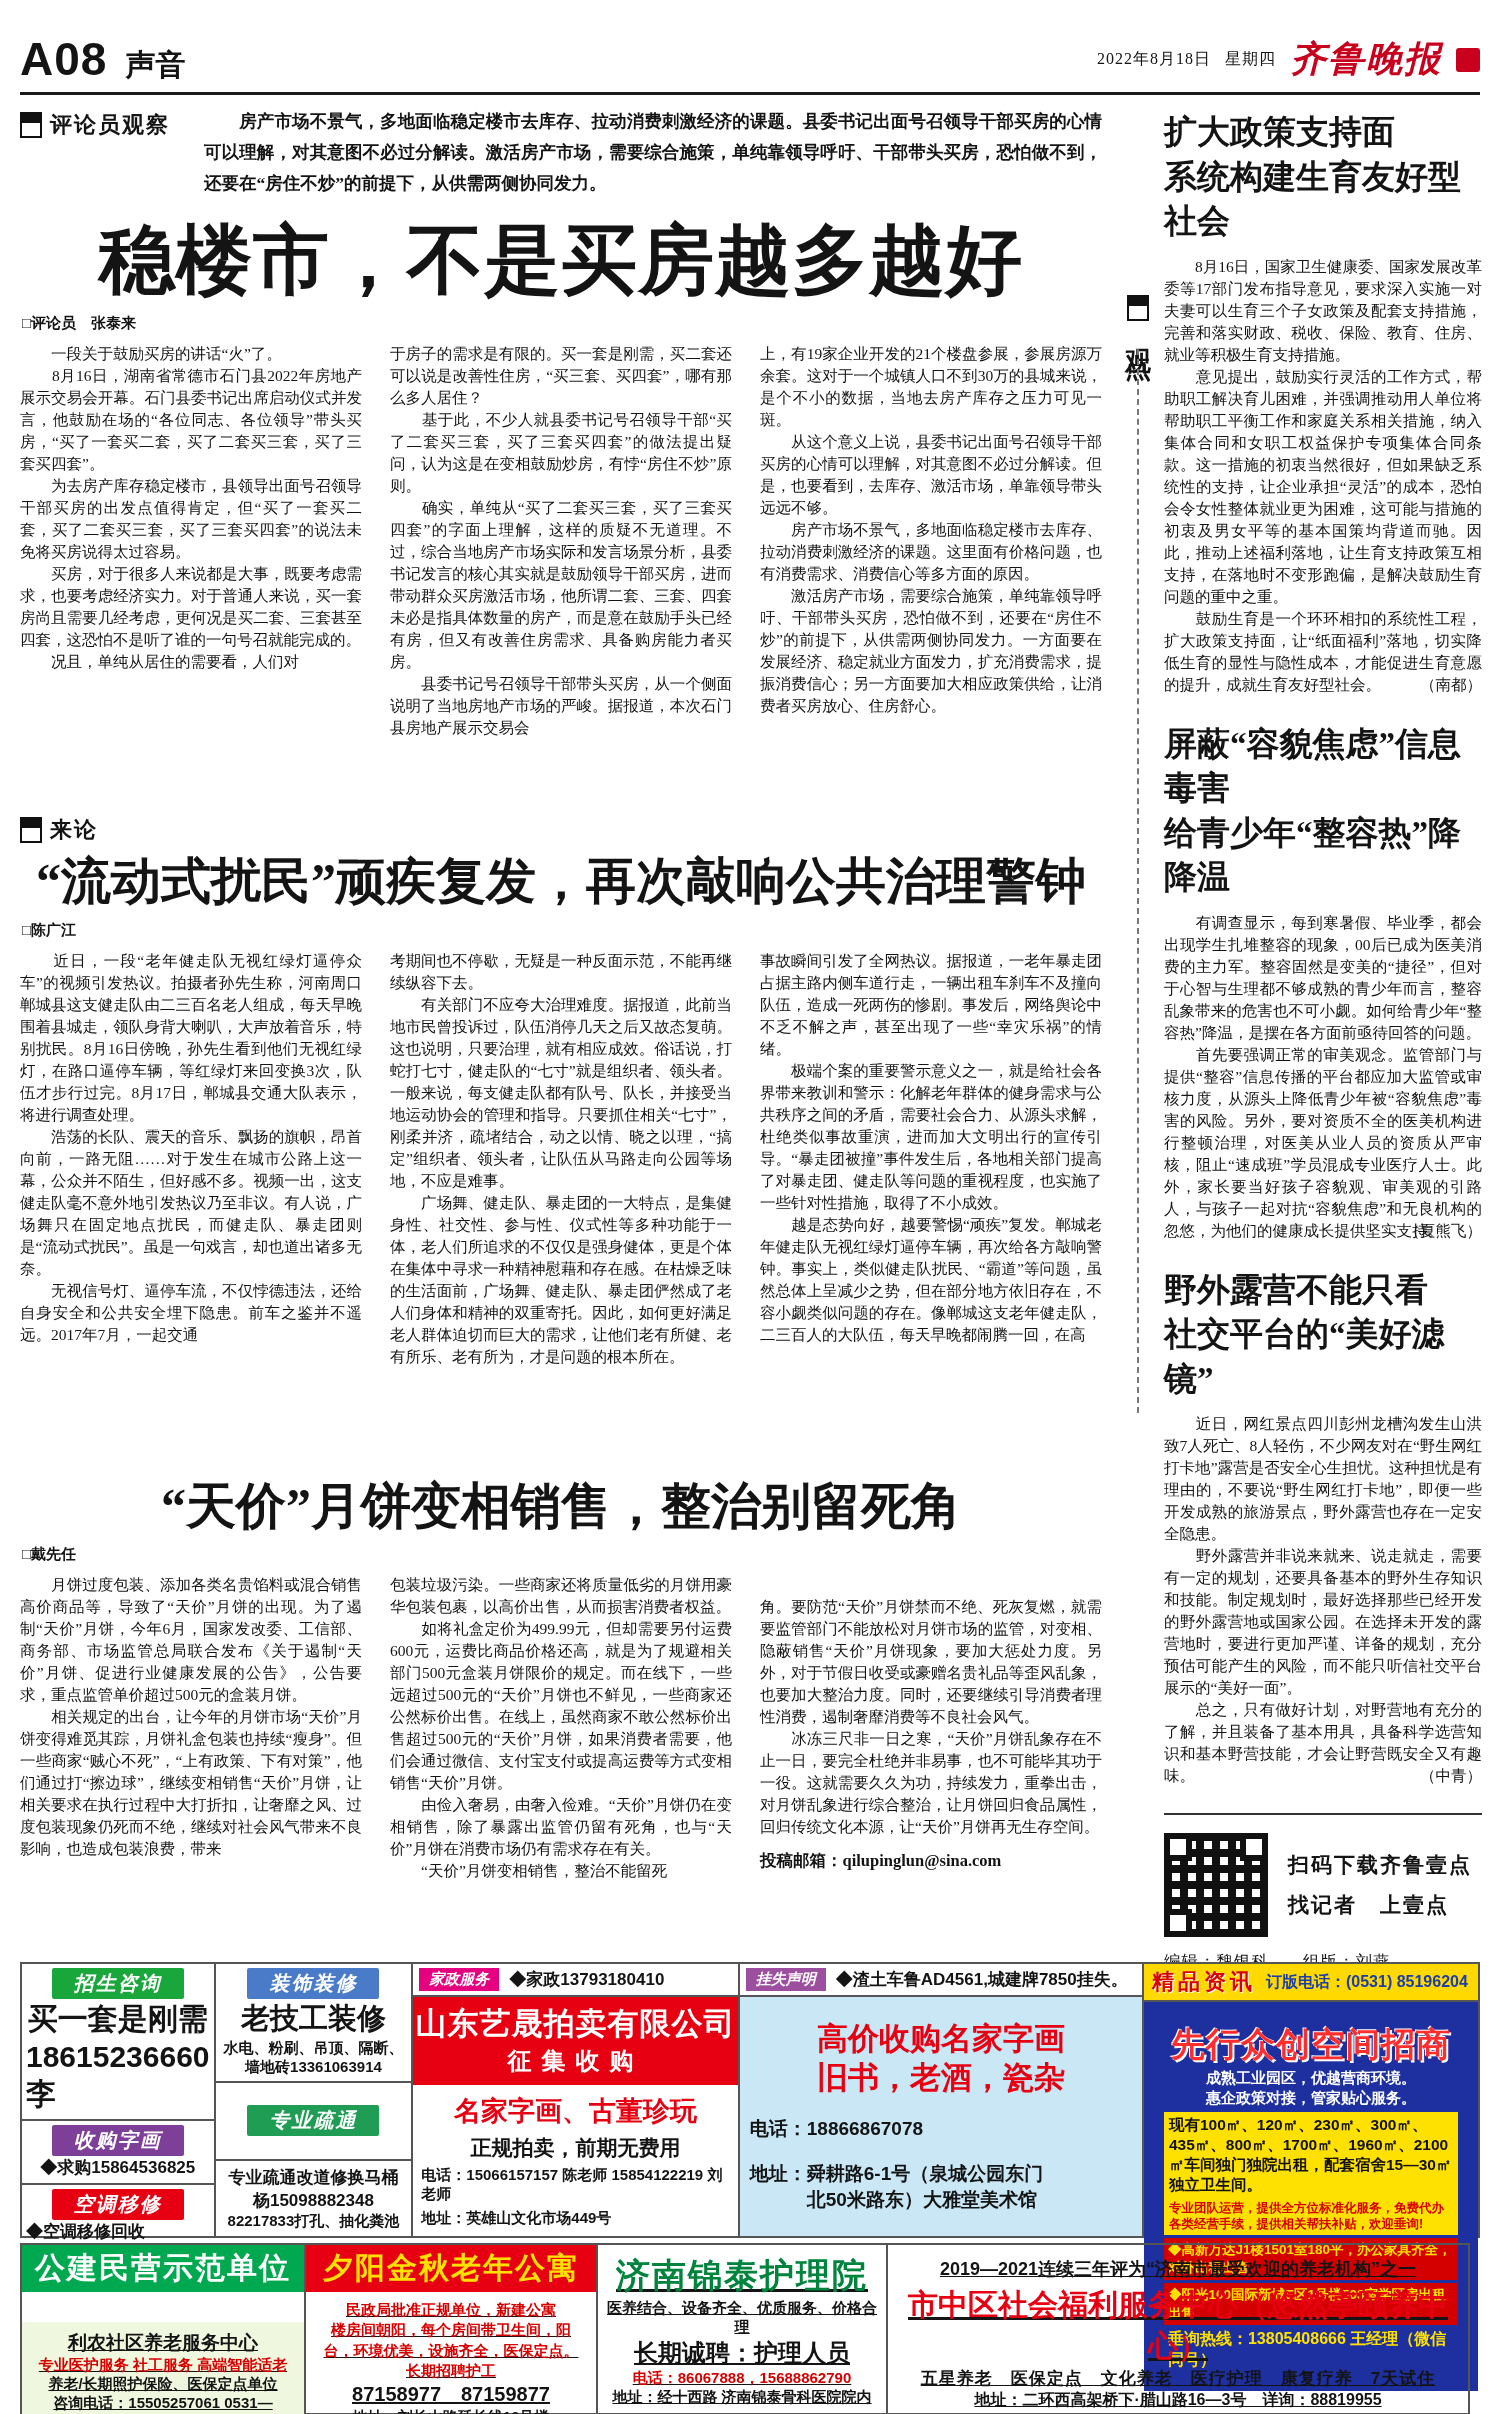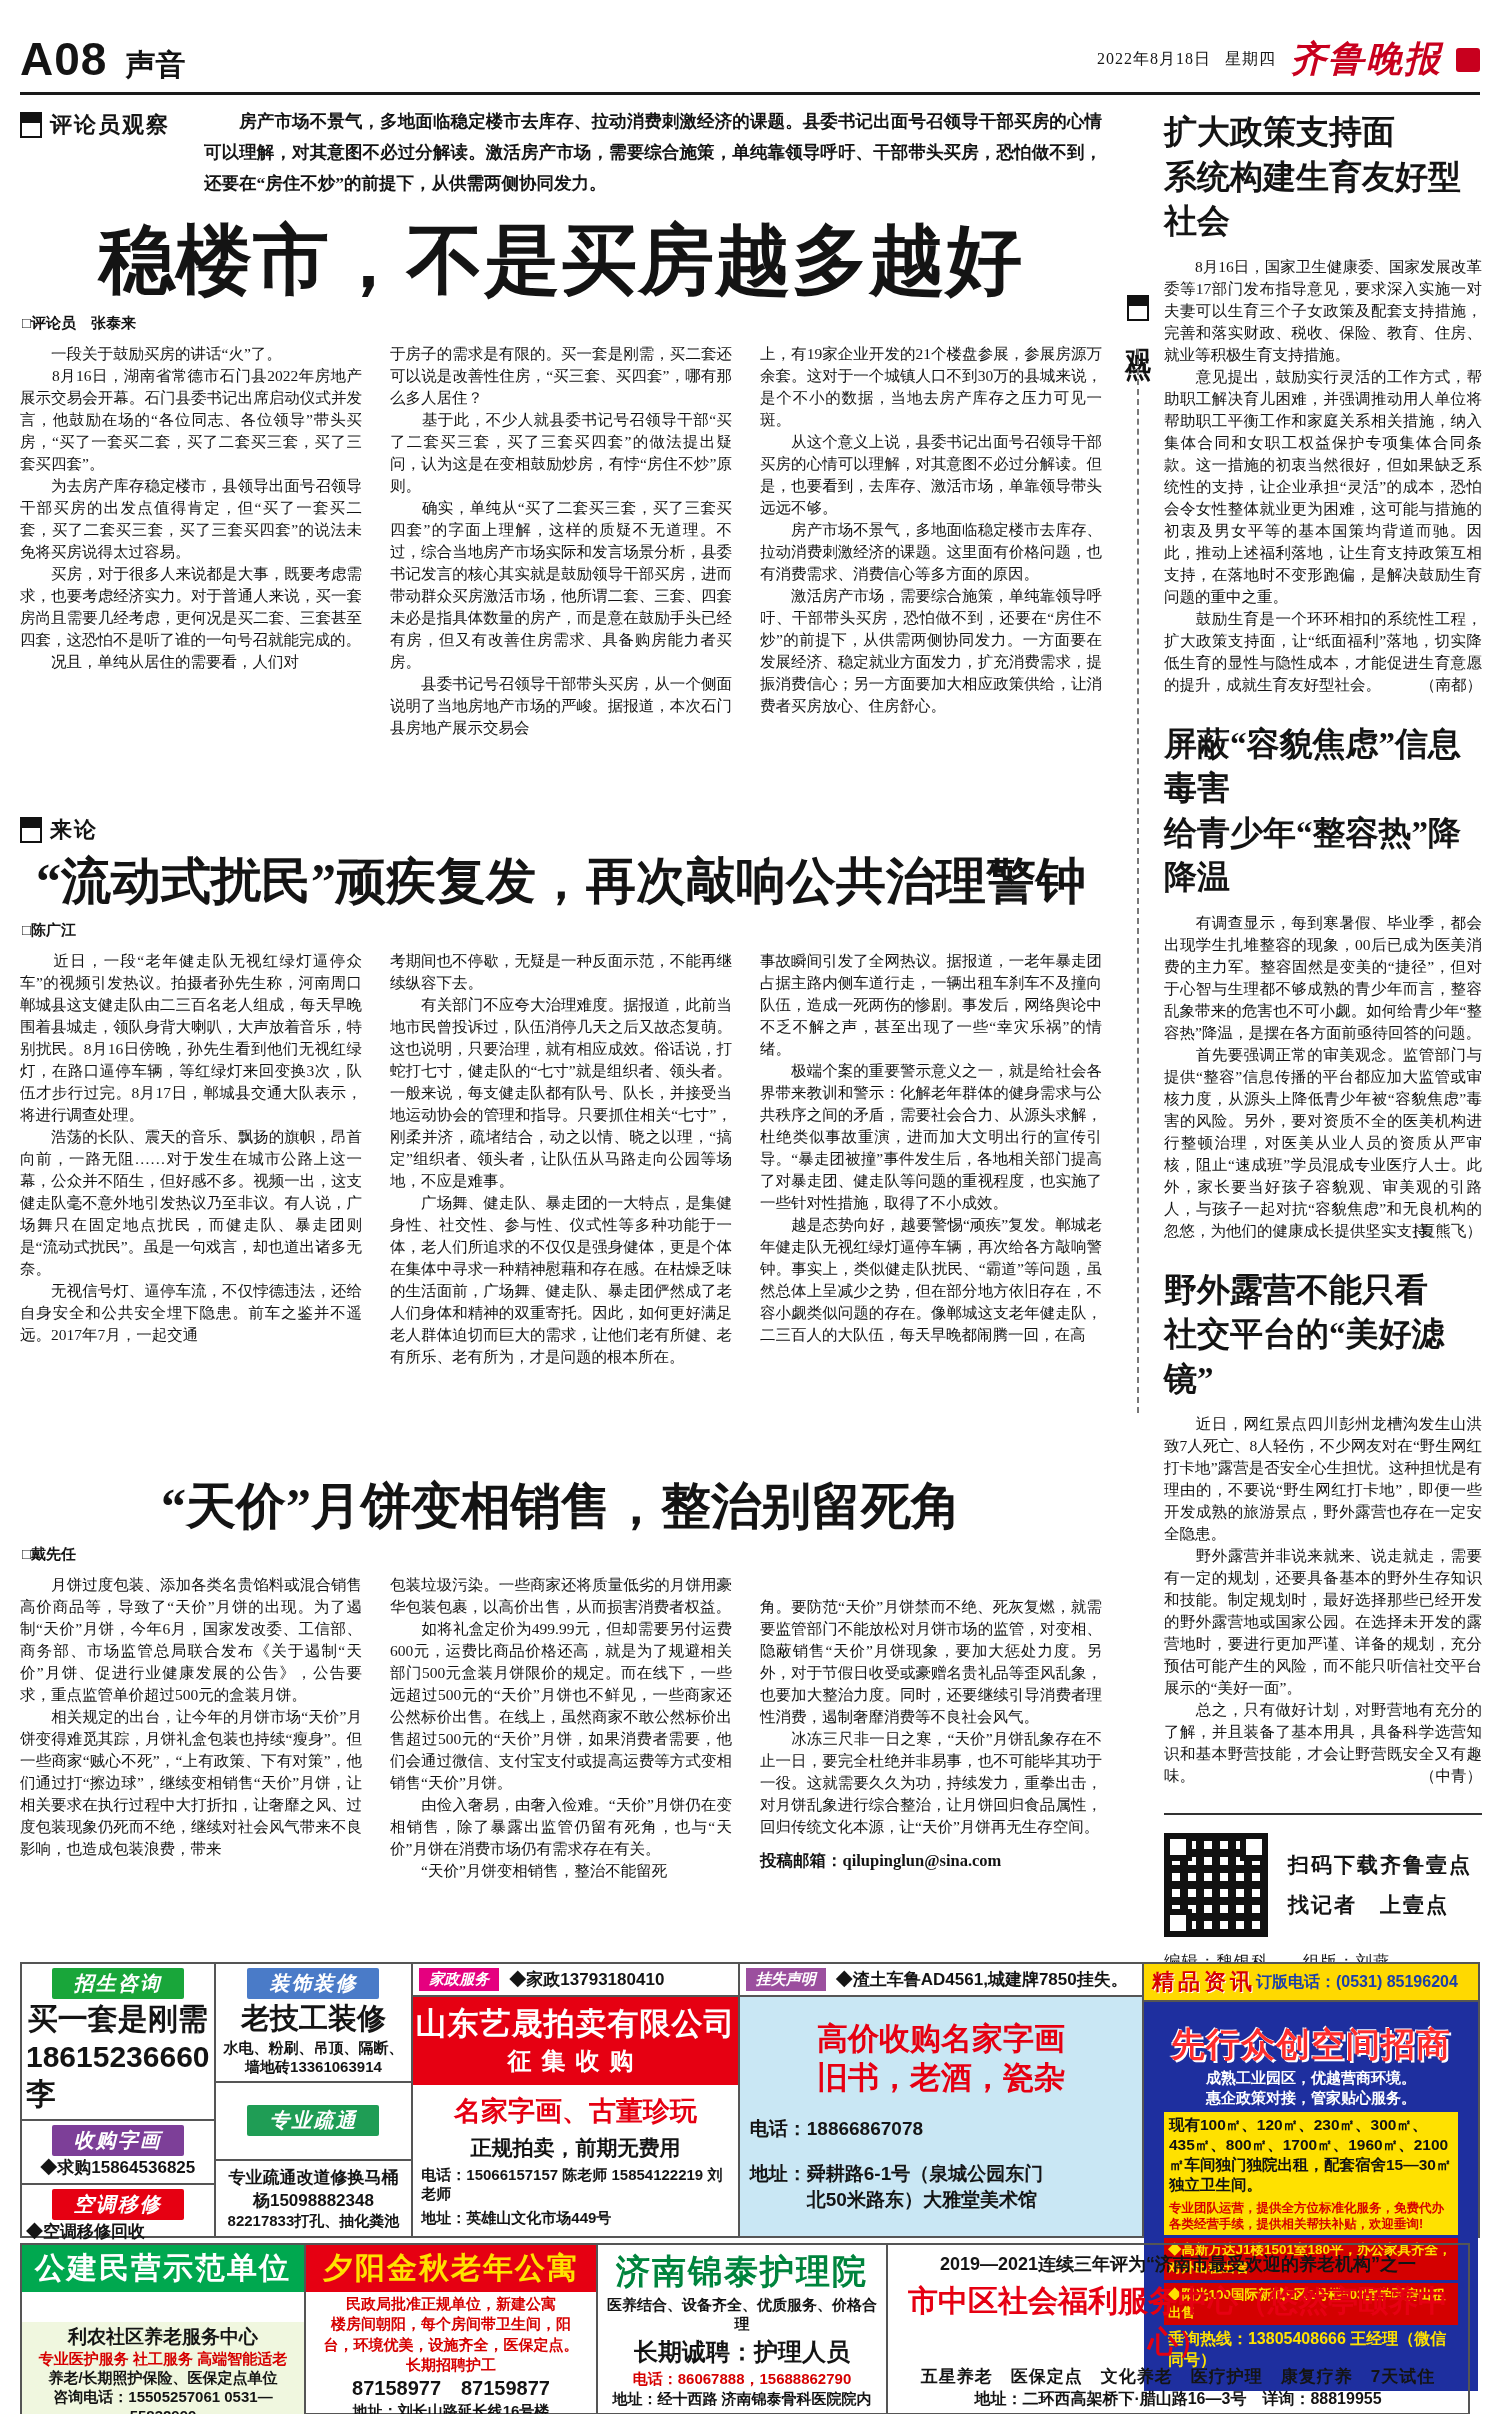--- a/index.html
+++ b/index.html
@@ -66,35 +66,35 @@
   .yisheng{flex:1;display:flex;flex-direction:column;}
   .ys-hdr{background:#e60012;color:#fff;text-align:center;padding:6px 2px 8px 2px;}
   .ys-hdr .t{font-size:31px;font-weight:700;letter-spacing:1px;}
   .ys-hdr .s{font-size:24px;font-weight:700;letter-spacing:10px;}
   .ys-body{flex:1;display:flex;flex-direction:column;justify-content:space-evenly;padding:4px 8px;}
   .red-big{color:#e60012;font-size:27px;font-weight:700;text-align:center;}
   .blk-med{font-size:21px;font-weight:700;text-align:center;}
   .gaojia{flex:1;background:#c9e7f4;display:flex;flex-direction:column;justify-content:space-evenly;padding:4px 10px;}
   .gj-t{color:#e60012;font-size:31px;font-weight:700;text-align:center;line-height:1.25;}
   .gj-l{font-size:19px;font-weight:700;}
-  .jingpin{background:#ffd900;display:flex;align-items:center;padding:3px 8px;border-bottom:2px solid #555;}
+  .jingpin{background:#ffd900;display:flex;align-items:center;gap:10px;padding:3px 8px;border-bottom:2px solid #555;}
   .jp-t{color:#d60000;font-size:22px;font-weight:900;letter-spacing:4px;text-shadow:1px 1px 0 #fff;}
   .jp-p{color:#1b3faa;font-size:16px;font-weight:700;}
   .xianxing{flex:1;background:#1e2f9f;display:flex;flex-direction:column;padding:20px;}
   .xx-t{color:#ff2d2d;font-size:34px;font-weight:900;text-align:center;text-shadow:2px 2px 0 #fff,-1px -1px 0 #fff;letter-spacing:1px;}
   .xx-s{color:#fff;font-size:15px;font-weight:700;text-align:center;line-height:1.35;}
   .xx-body{background:#ffe100;color:#111;font-size:15.5px;font-weight:700;padding:3px 5px;margin-top:3px;line-height:1.3;}
   .xx-note{background:#ffe100;color:#d60000;font-size:12.5px;font-weight:700;padding:2px 5px;line-height:1.3;}
   .xx-item{background:#d40000;color:#ffe100;font-size:13.5px;font-weight:700;padding:3px 4px;margin-top:3px;}
   .xx-hot{color:#ffe100;font-size:16px;font-weight:700;padding:4px 2px 0 4px;}
   .rowB{display:flex;height:172px;margin-top:5px;}
   .adB{border:2px solid #555;border-right:none;box-sizing:border-box;display:flex;flex-direction:column;}
   .adB:last-child{border-right:2px solid #555;}
   .b-hdr{color:#fff;font-size:30px;font-weight:900;text-align:center;padding:3px 0;letter-spacing:2px;}
-  .b-body{flex:1;display:flex;flex-direction:column;justify-content:space-evenly;align-items:center;padding:2px 6px;text-align:center;}
+  .b-body{flex:1;display:flex;flex-direction:column;justify-content:space-evenly;align-items:center;padding:8px 6px;text-align:center;text-decoration:underline;}
   .gongjian .b-hdr{background:#00a84f;}
   .gongjian .b-body{background:#f0f7df;}
   .xiyang .b-hdr{background:#e60012;color:#ffe100;}
   .jintai-t{color:#00843d;font-size:34px;font-weight:900;letter-spacing:2px;text-align:center;}
   .shizhong .award{font-size:18px;font-weight:700;text-align:center;padding:4px 0;}
   .shizhong .name{color:#e60012;font-size:30px;font-weight:900;text-align:center;}
   .shizhong .feat{font-size:17px;font-weight:700;text-align:center;letter-spacing:1px;}
   .shizhong .addr{font-size:16px;font-weight:700;text-align:center;}
   .redtxt{color:#d60000;}
 </style>

